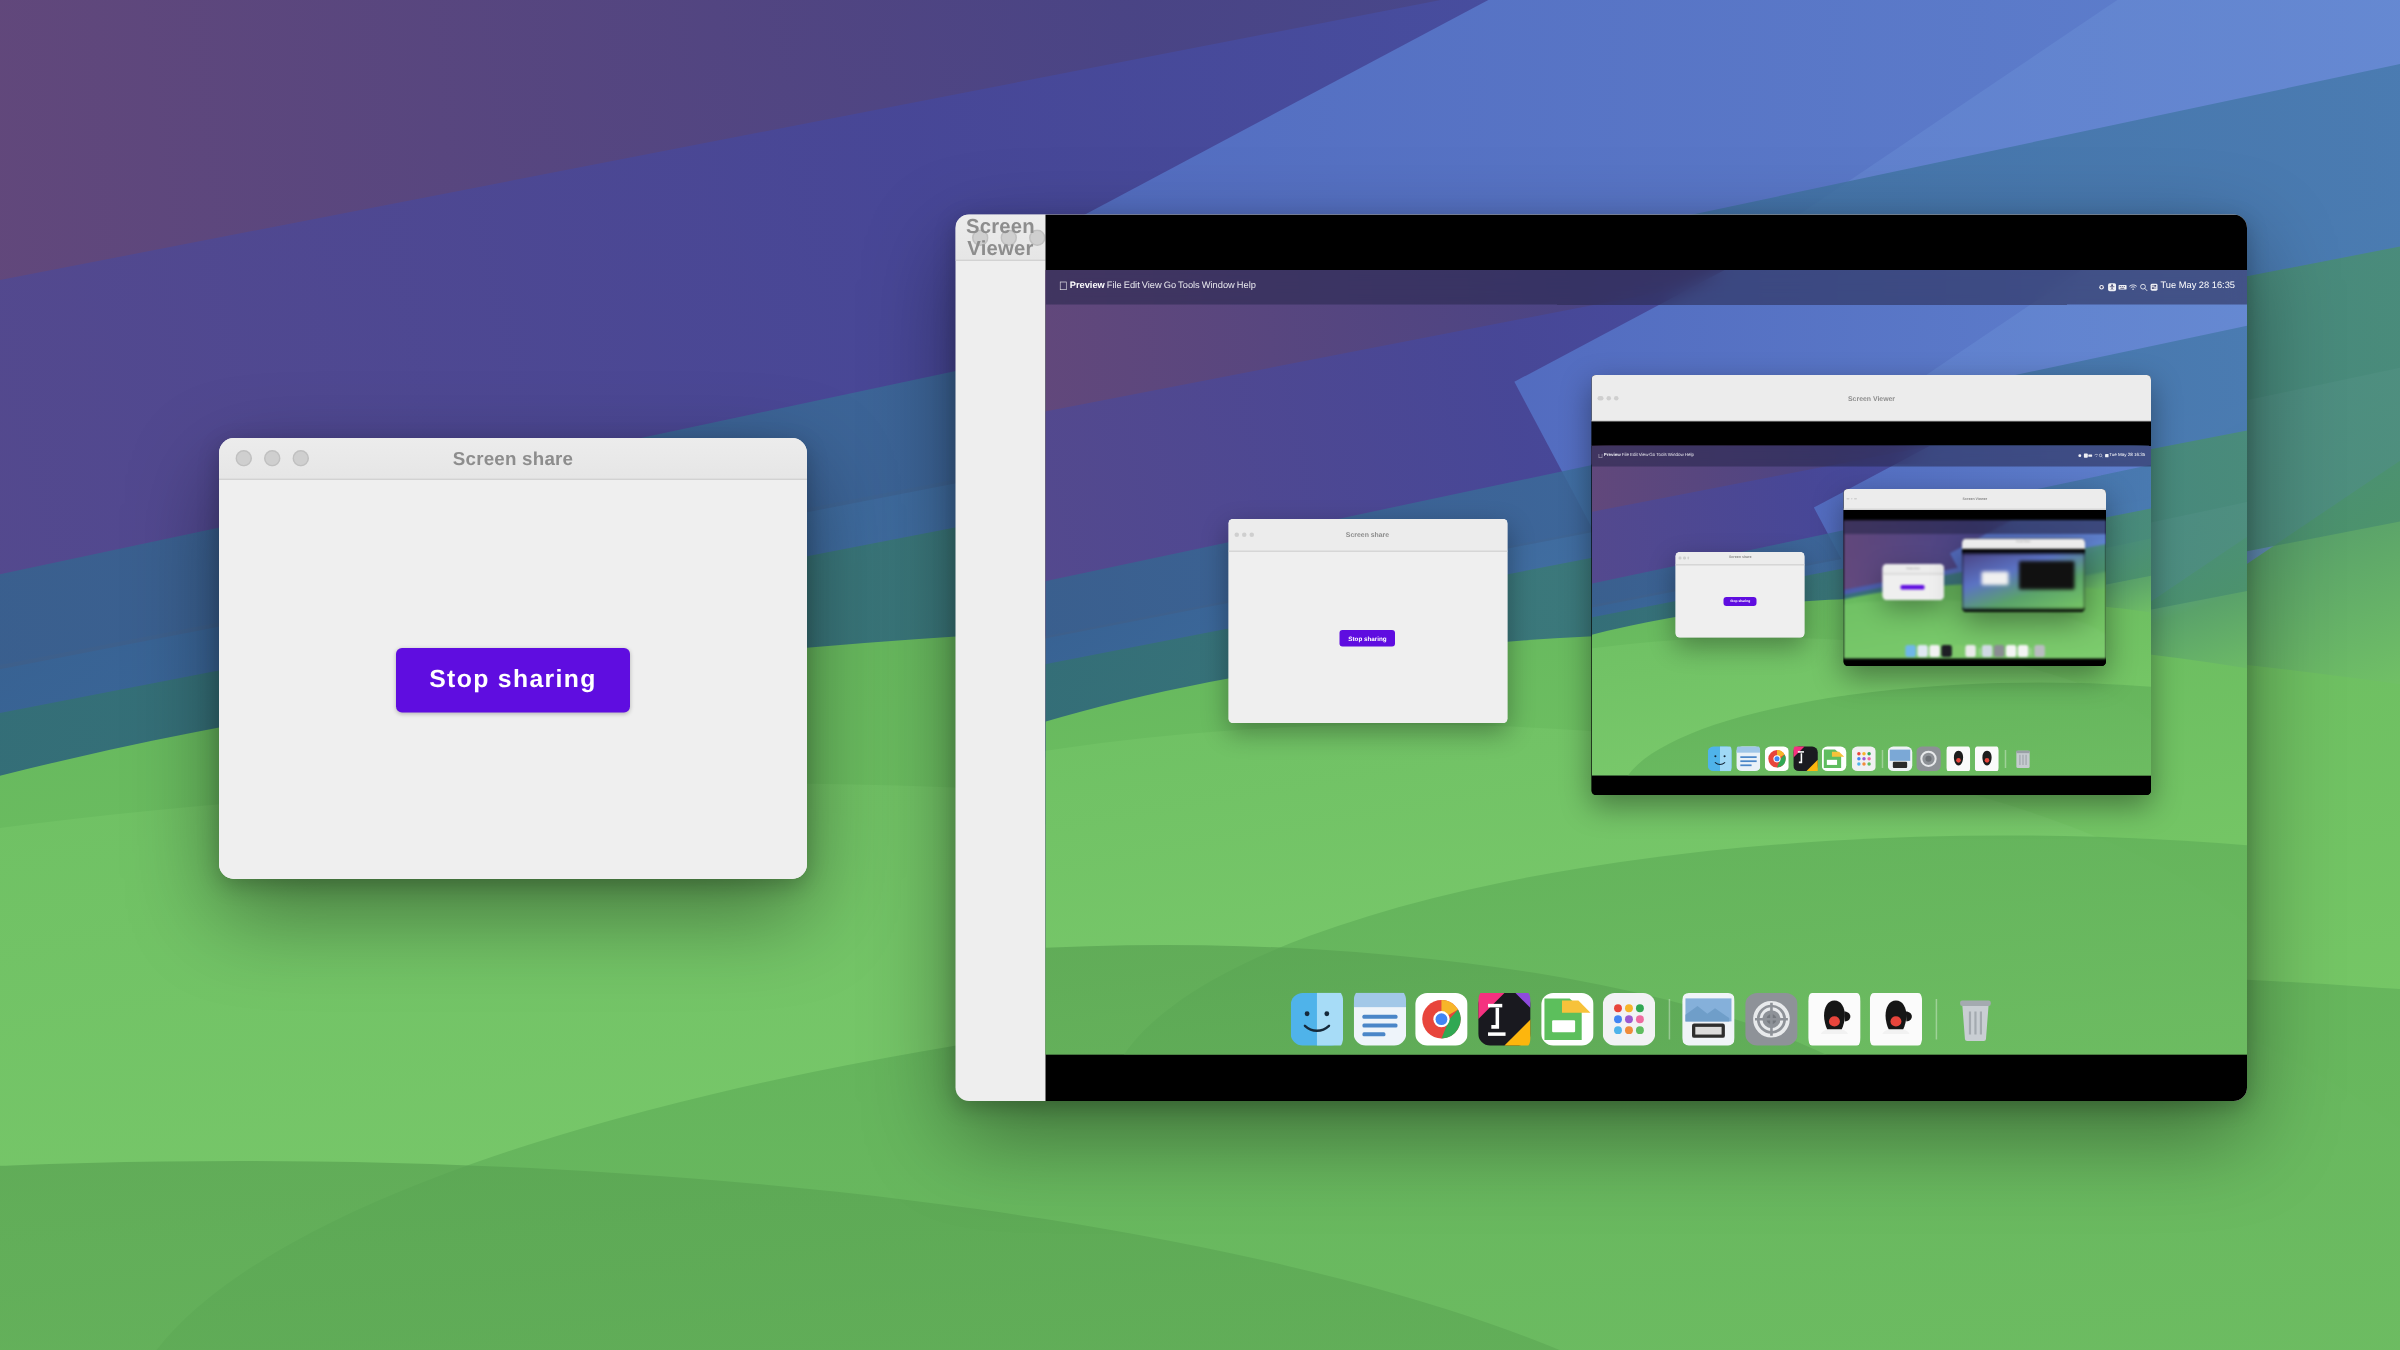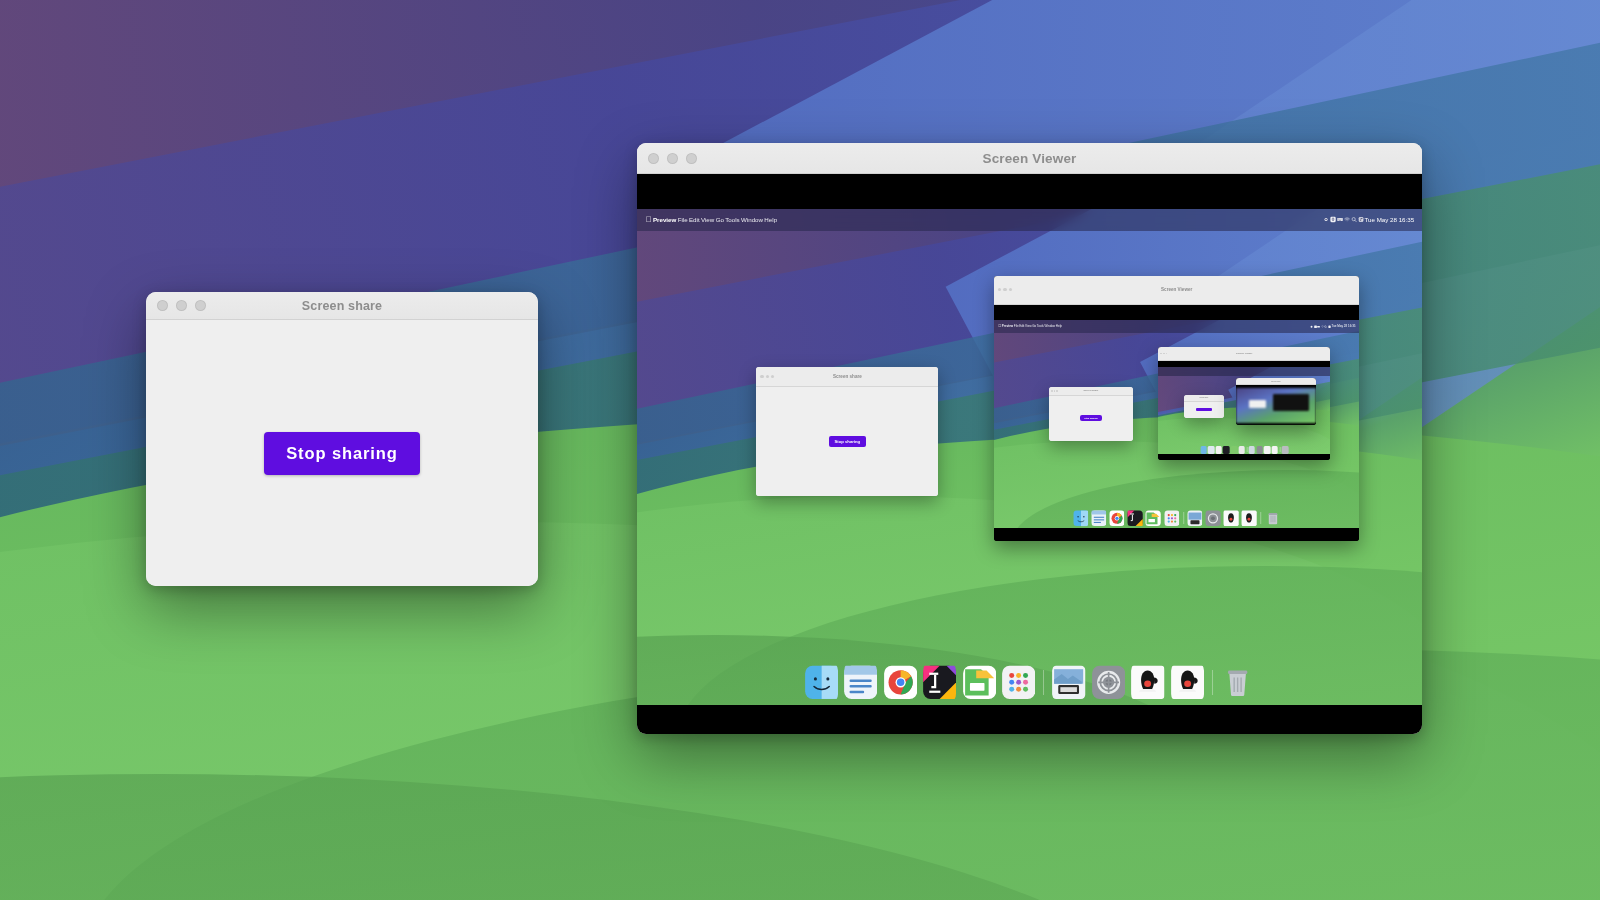--- a/index.html
+++ b/index.html
@@ -140,22 +140,22 @@
     font-size: 16.5px;
     font-weight: bold;
     font-family: "Liberation Sans", sans-serif;
     letter-spacing: .9px;
     cursor: pointer;
     box-shadow: 0 1px 3px rgba(0,0,0,.25);
   }
 
   
   #viewer-window {
-    left: 637px; top: 143px; width: 785px; height: 591px;
-    display: flex; flex-direction: column;
+    left: 637px; top: 143px; width: 861px; height: 591px;
+    display: flex; flex-direction: row;
     border-radius: 9px;
   }
   #viewer-window > .titlebar { height: 31px; }
   #viewer-window > .titlebar .wtitle { font-size: 13.5px; }
   .viewer-stage {
     flex: 1;
     background: #000000;
     position: relative;
     overflow: hidden;
   }

